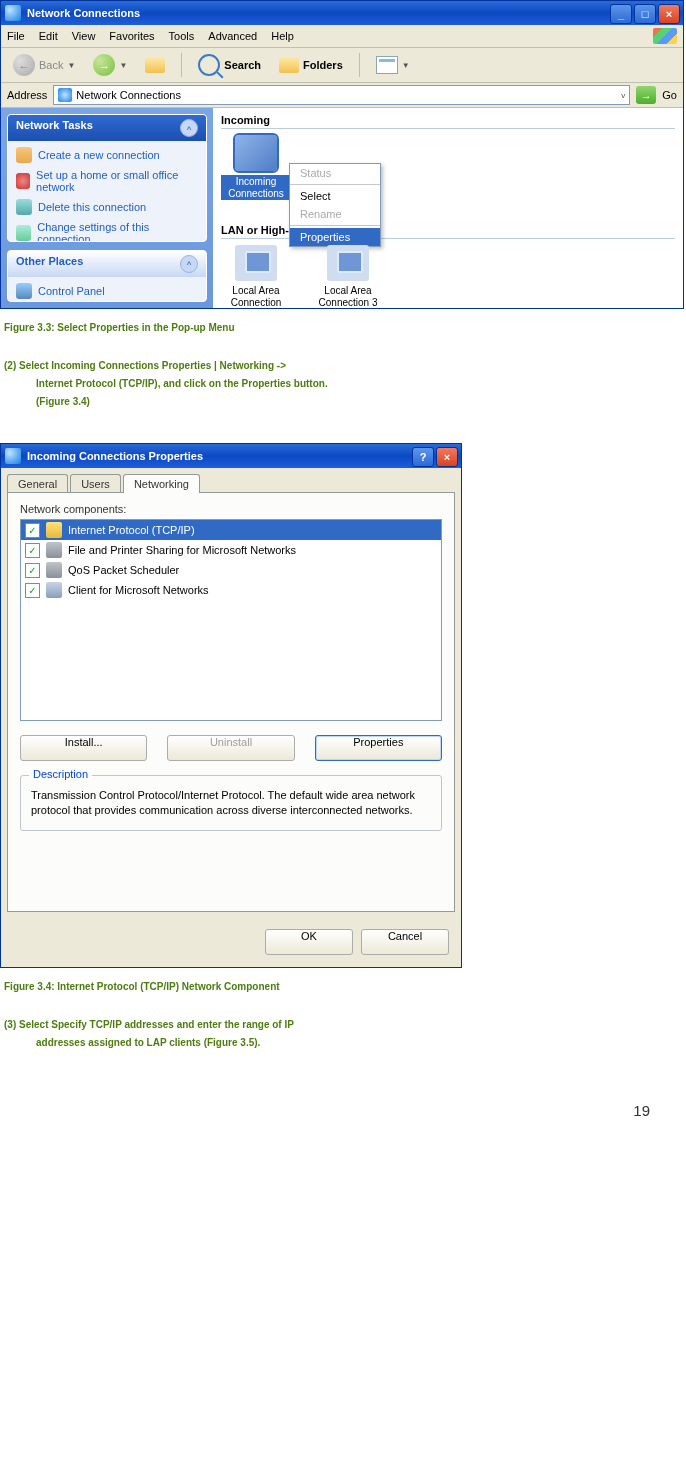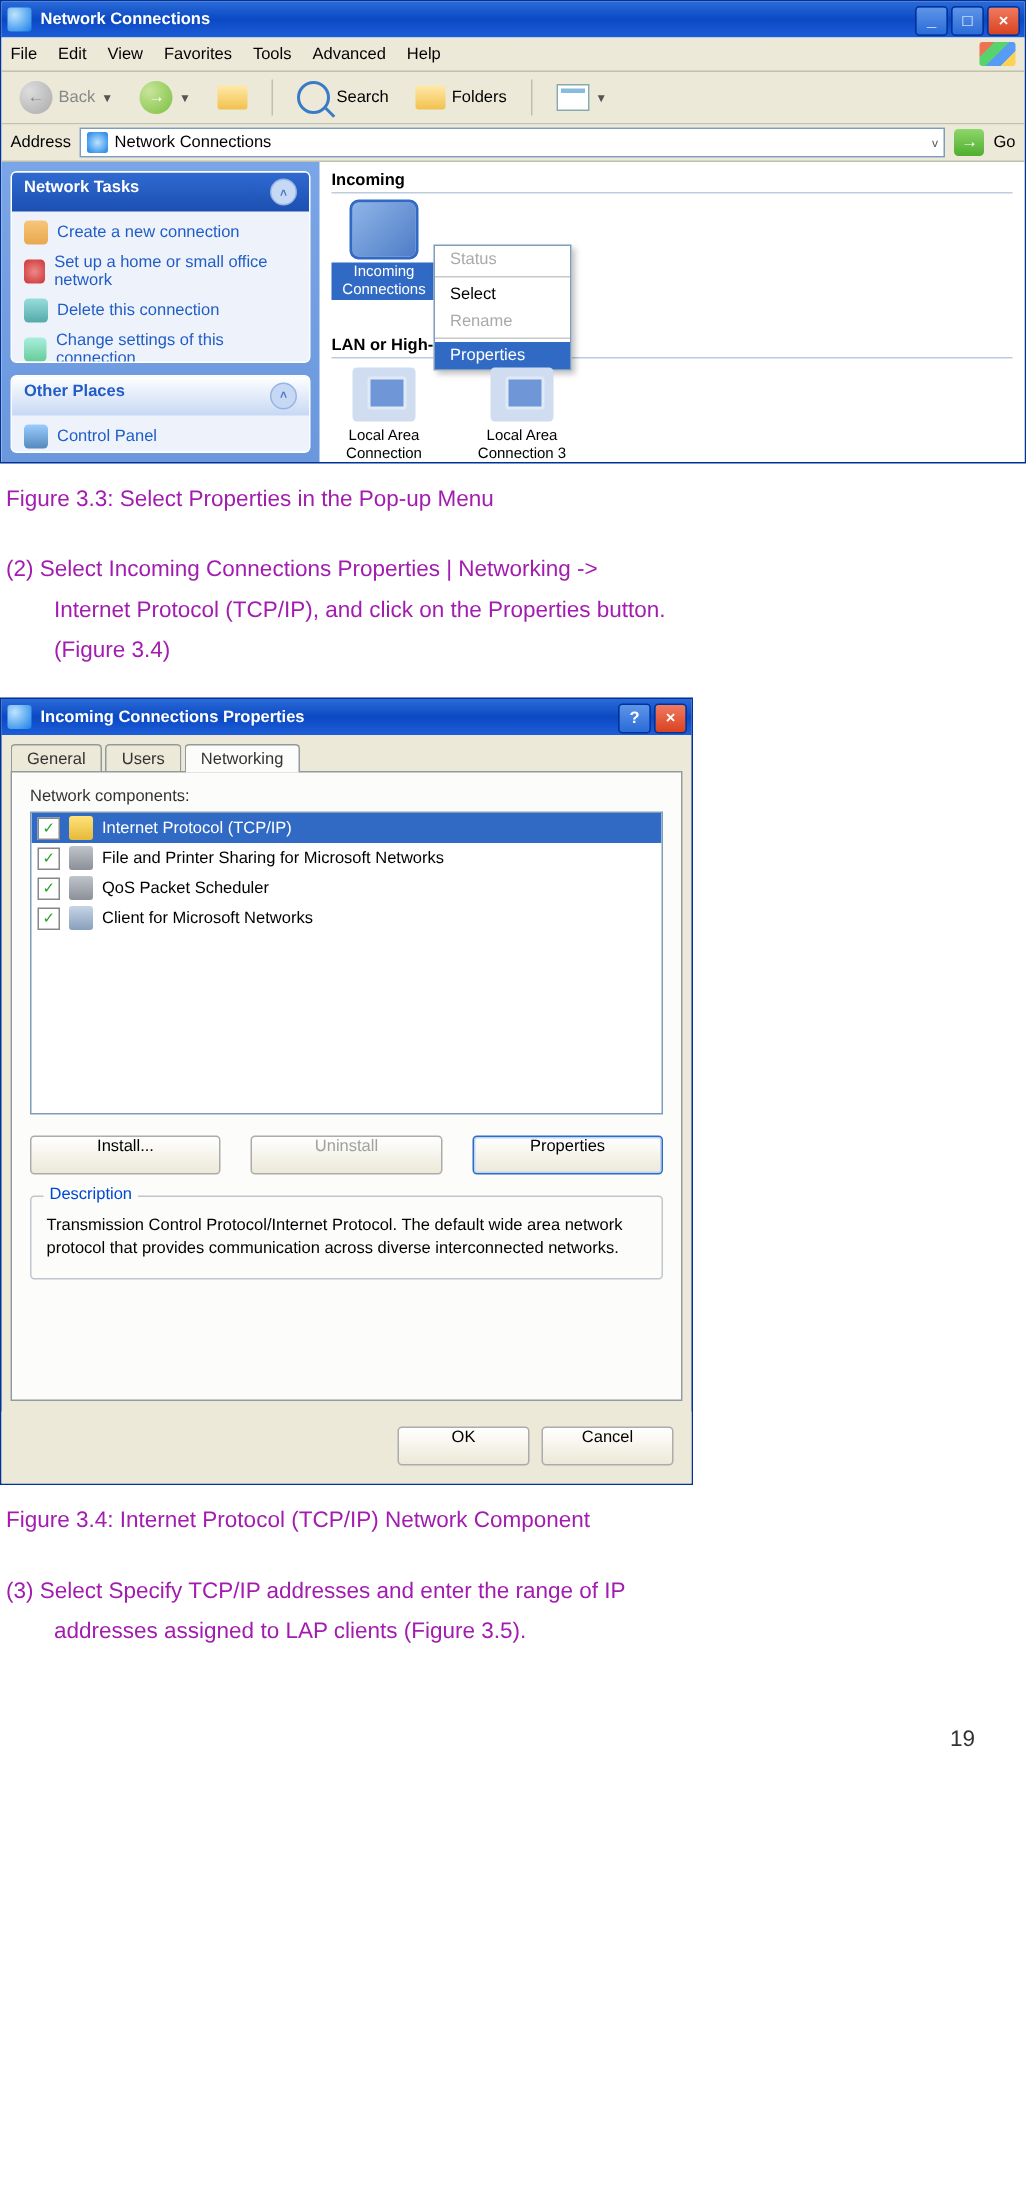--- a/index.html
+++ b/index.html
@@ -79,21 +79,21 @@
     align-items: center;
     padding: 0 6px;
     gap: 6px;
     border-bottom: 1px solid #c0c0b0;
   }
   .tbtn {
     display: flex; align-items: center; gap: 4px;
     padding: 2px 6px;
     color: #888;
   }
-  .tbtn.enabled { color: #000; }
+  .tbtn.enabled { color: #000; font-weight: bold; }
   .tbtn .circ {
     width: 22px; height: 22px; border-radius: 50%;
     background: radial-gradient(circle at 30% 30%, #c8e59a, #7bbf3f);
     display:flex;align-items:center;justify-content:center;color:#fff;font-weight:bold;
   }
   .tbtn .circ.gray { background: radial-gradient(circle at 30% 30%,#ddd,#aaa); color:#888;}
   .tbtn .mag {
     width:18px;height:18px;border:2px solid #3a7bc8;border-radius:50%;position:relative;
   }
   .tbtn .mag::after{content:"";position:absolute;width:8px;height:2px;background:#3a7bc8;right:-6px;bottom:-2px;transform:rotate(45deg);}
@@ -144,30 +144,31 @@
 
   .ctxmenu{position:absolute;left:68px;top:28px;width:90px;background:#fff;border:1px solid #7f9db9;box-shadow:2px 2px 4px rgba(0,0,0,.25);}
   .ctxmenu .mi{padding:3px 10px;}
   .ctxmenu .mi.disabled{color:#aaa;}
   .ctxmenu .mi.selected{background:#316ac5;color:#fff;}
   .ctxmenu hr{border:none;border-top:1px solid #c8c8c8;margin:2px 0;}
 
   
   .caption, .doc-para {
     font-family: Verdana, Geneva, sans-serif;
-    font-size: 15px;
+    font-size: 10px;
     line-height: 1.8;
-    color: #a21caf;
+    color: #4d7c0f;
     padding: 10px 4px;
+    font-weight: bold;
   }
   .doc-para{padding-left:4px;}
   .doc-para .step-indent{padding-left:32px;display:block;}
 
   
-  .propdlg{width:460px;border:1px solid #003399;background:#ece9d8;margin-top:8px;}
+  .propdlg{width:460px;border:1px solid #003399;background:#ece9d8;margin-top:22px;}
   .propdlg .titlebar{background:linear-gradient(to bottom,#2a6bd8 0%,#0b49c3 50%,#1d5ed8 100%);}
   .propdlg .win-buttons .help{background:linear-gradient(#5e95e8,#2a6bd8);}
   .tabstrip{display:flex;gap:2px;padding:6px 6px 0 6px;}
   .tab{background:#ece9d8;border:1px solid #919b9c;border-bottom:none;border-radius:3px 3px 0 0;padding:3px 10px;color:#333;}
   .tab.active{background:#fcfcfa;position:relative;z-index:2;}
   .tabpage{margin:0 6px 6px 6px;background:#fcfcfa;border:1px solid #919b9c;padding:10px 12px;position:relative;top:-1px;}
   .lbl2{margin-bottom:4px;color:#333;}
   .listbox{height:200px;border:1px solid #7f9db9;background:#fff;overflow:hidden;}
   .listitem{display:flex;align-items:center;gap:6px;padding:2px 4px;}
   .listitem.selected{background:#316ac5;color:#fff;}

